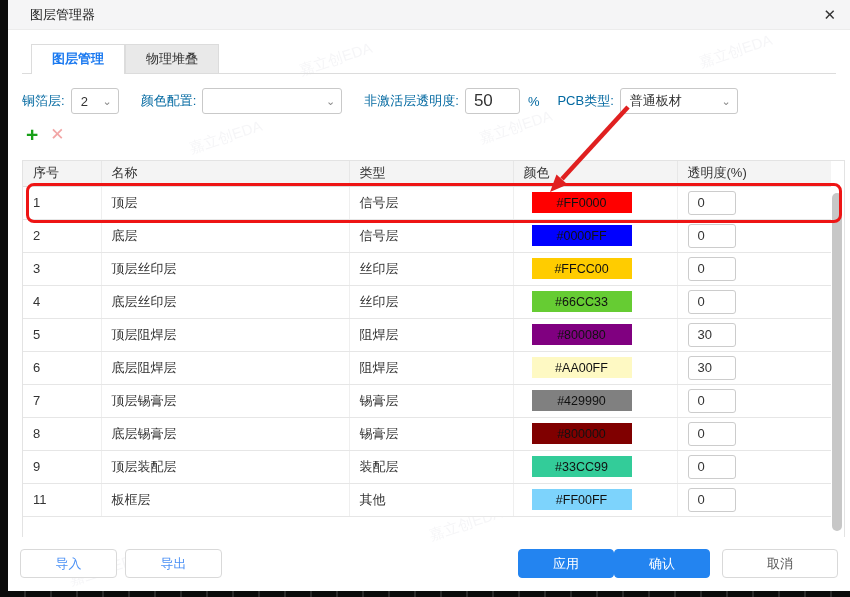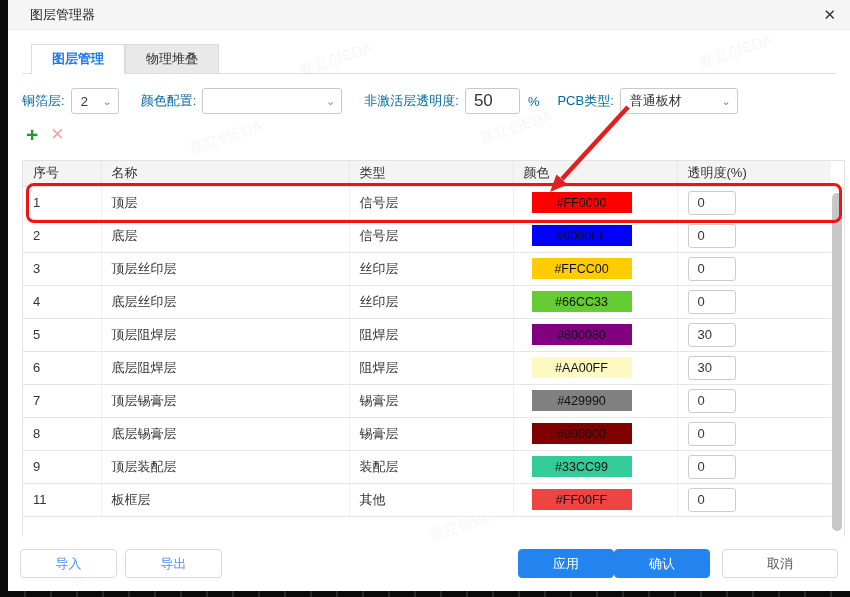--- a/index.html
+++ b/index.html
@@ -246,21 +246,21 @@
                   <span>#33CC99</span>
                 </div>
               </td>
               <td><input class="trans-input" value="0" style=""></td>
             </tr>
             <tr>
               <td>11</td>
               <td>板框层</td>
               <td>其他</td>
               <td>
-                <div class="swatch" style="background: #ef4444;">
+                <div class="swatch" style="background: #7dd3fc;">
                   <span>#FF00FF</span>
                 </div>
               </td>
               <td><input class="trans-input" value="0" style=""></td>
             </tr>
           </tbody>
       </table>
       <div class="vscroll"></div>
     </div>
 

